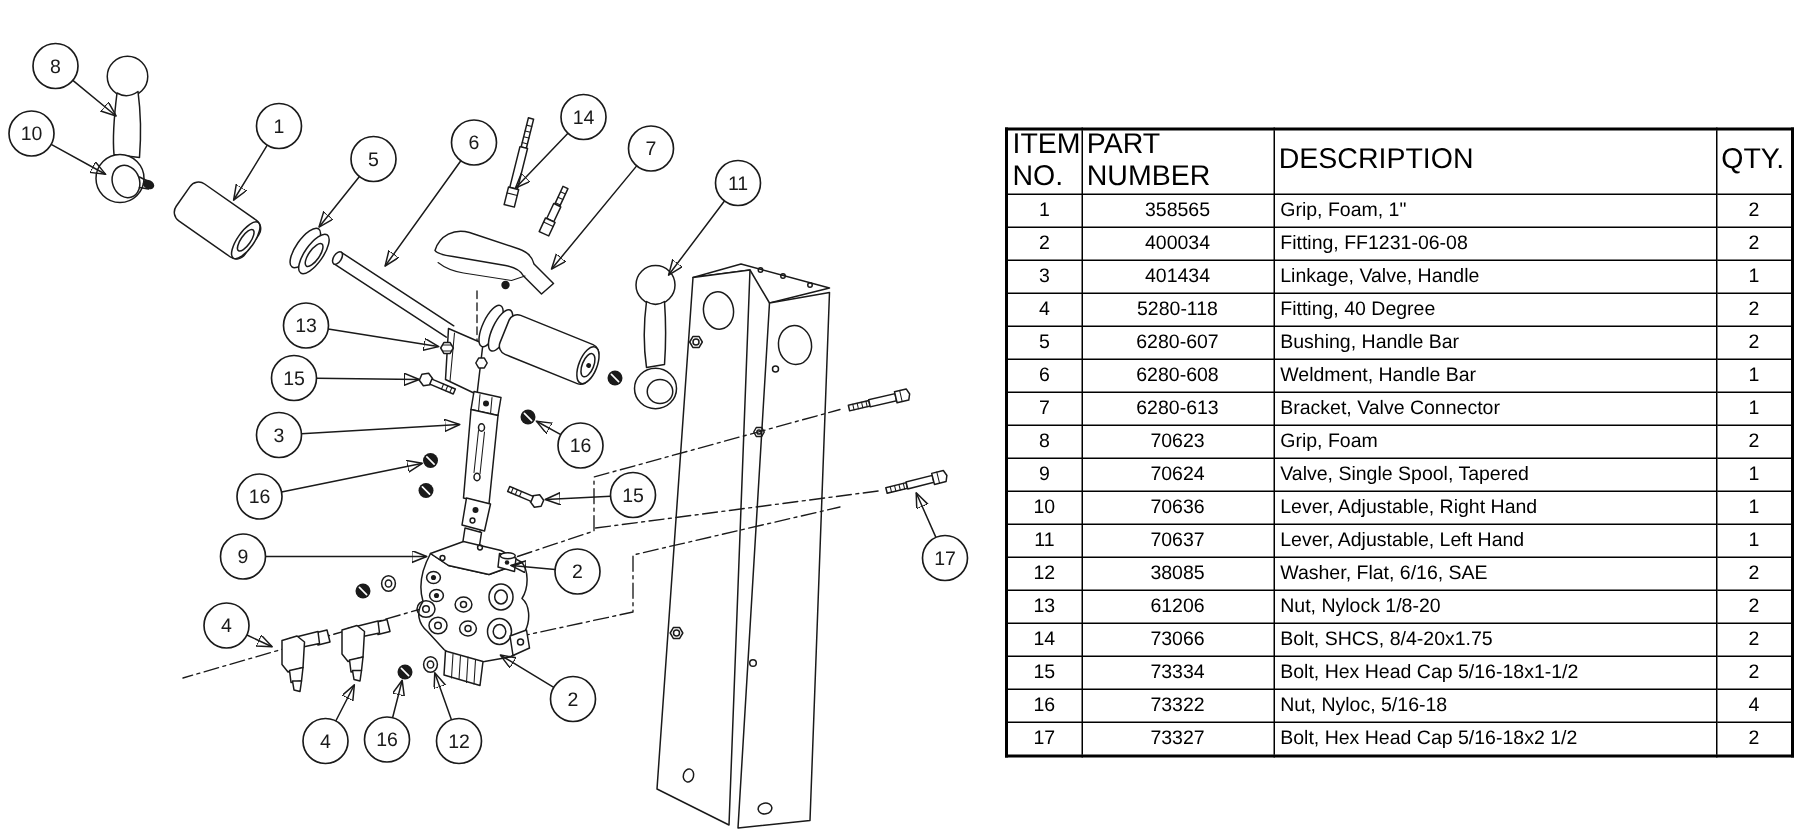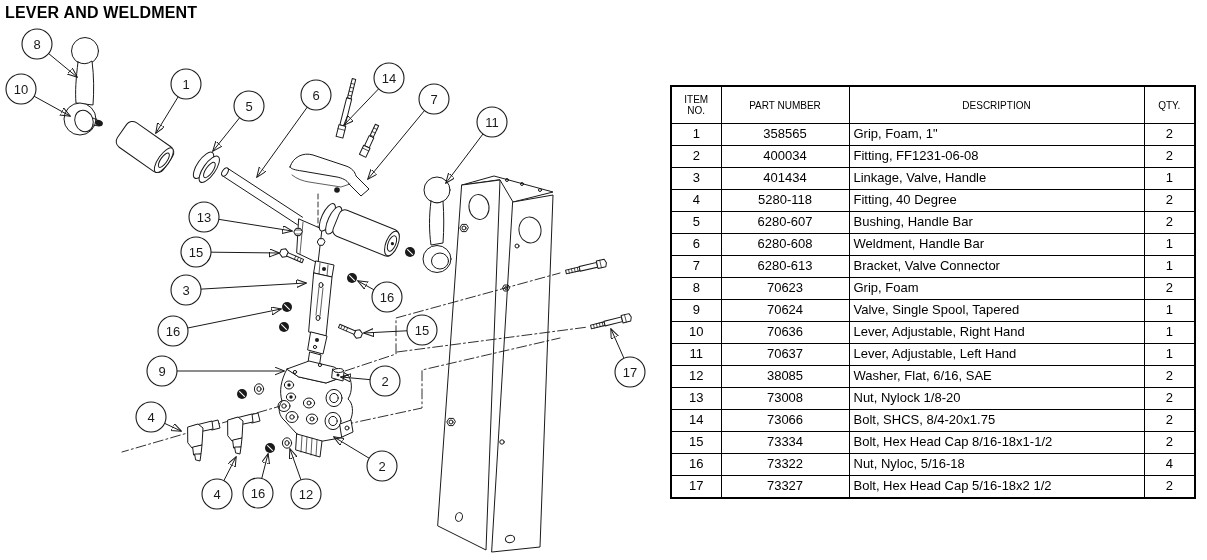--- a/index.html
+++ b/index.html
@@ -19,30 +19,29 @@
   .diagram .dsh{stroke-dasharray:5 3;stroke-width:.9;}
   .diagram .balloon-circle{fill:#fff;stroke:#1a1a1a;stroke-width:1.1;}
   .diagram .balloon-text{fill:#1a1a1a;stroke:none;font-family:"Liberation Sans",sans-serif;
     font-size:13px;text-anchor:middle;}
   .diagram .leader{stroke:#1a1a1a;stroke-width:1;}
   
   .parts-table{position:absolute;left:670px;top:85px;width:524px;table-layout:fixed;
     border-collapse:collapse;border:2px solid #000;font-size:13px;line-height:1.1;}
   .parts-table th,.parts-table td{border:1px solid #000;padding:0 3px;height:21px;
     overflow:hidden;white-space:nowrap;font-weight:normal;}
-  .parts-table thead th{height:36px;text-align:center;white-space:normal;font-size:10px;}
+  .parts-table thead th{height:36px;text-align:left;white-space:normal;font-size:19px;}
   .parts-table td.c{text-align:center;}
   .parts-table td.l{text-align:left;padding-left:4px;}
 </style>
 </head>
 <body>
 
 <div class="stage">
 
-  <div class="title">LEVER AND WELDMENT</div>
 
   <svg class="diagram" width="665" height="560" viewBox="0 0 665 560">
     <defs>
       <marker id="arrw" markerWidth="11" markerHeight="9" refX="9.5" refY="4" orient="auto">
         <path d="M0,0 L10,4 L0,8 Z" fill="#1a1a1a" stroke="none"></path>
       </marker>
       <g id="bolt-small">
         <polygon class="fw" points="0,-4.5 3.9,-2.2 3.9,2.2 0,4.5 -3.9,2.2 -3.9,-2.2"></polygon>
         <rect class="fw" x="3.5" y="-1.8" width="17" height="3.6"></rect>
         <path class="thin" d="M12,-1.8 L12,1.8 M15,-1.8 L15,1.8 M18,-1.8 L18,1.8"></path>
@@ -437,34 +436,34 @@
           <td class="c">1</td>
         </tr>
         <tr>
           <td class="c">12</td>
           <td class="c">38085</td>
           <td class="l">Washer, Flat, 6/16, SAE</td>
           <td class="c">2</td>
         </tr>
         <tr>
           <td class="c">13</td>
-          <td class="c">73008</td>
+          <td class="c">61206</td>
           <td class="l">Nut, Nylock 1/8-20</td>
           <td class="c">2</td>
         </tr>
         <tr>
           <td class="c">14</td>
           <td class="c">73066</td>
           <td class="l">Bolt, SHCS, 8/4-20x1.75</td>
           <td class="c">2</td>
         </tr>
         <tr>
           <td class="c">15</td>
           <td class="c">73334</td>
-          <td class="l">Bolt, Hex Head Cap 8/16-18x1-1/2</td>
+          <td class="l">Bolt, Hex Head Cap 5/16-18x1-1/2</td>
           <td class="c">2</td>
         </tr>
         <tr>
           <td class="c">16</td>
           <td class="c">73322</td>
           <td class="l">Nut, Nyloc, 5/16-18</td>
           <td class="c">4</td>
         </tr>
         <tr>
           <td class="c">17</td>

